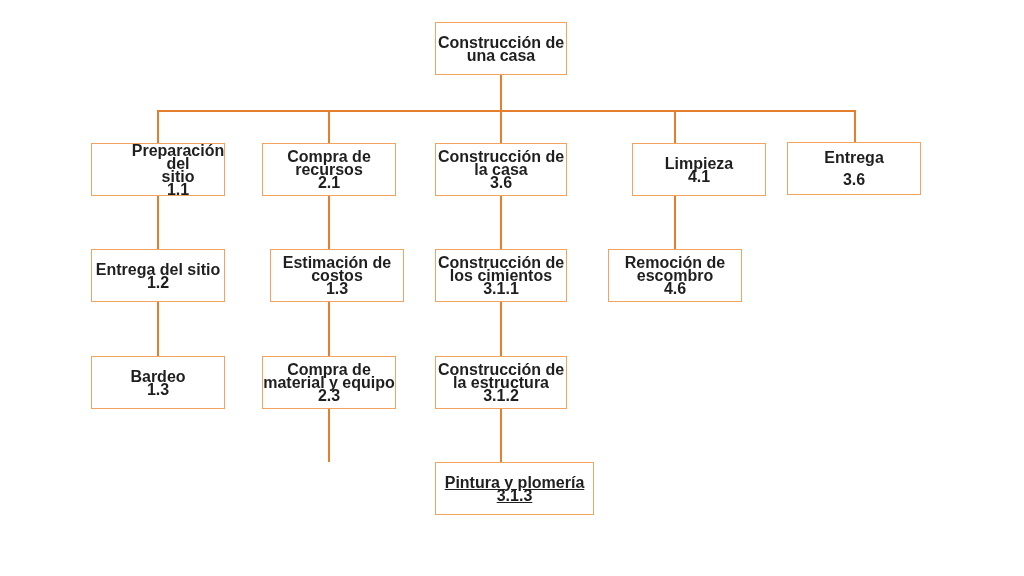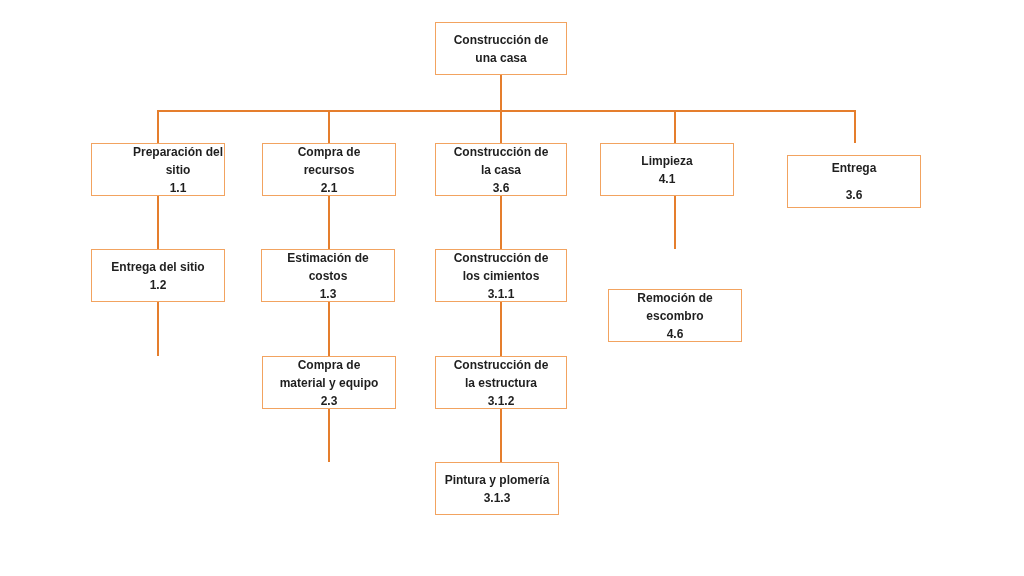--- a/index.html
+++ b/index.html
@@ -17,23 +17,23 @@
     height: 53px;
     box-sizing: border-box;
     border: 1.5px solid #f2a360;
     background: #ffffff;
     display: flex;
     flex-direction: column;
     align-items: center;
     justify-content: center;
     text-align: center;
     color: #1f1f1f;
-    font-size: 12px;
+    font-size: 16px;
     font-weight: bold;
-    line-height: 18px;
+    line-height: 13px;
     z-index: 2;
   }
   .node .label { white-space: pre-line; }
   .vline, .hline { position: absolute; background: #e57e2d; z-index: 1; }
   .vline { width: 2px; }
   .hline { height: 2px; }
 </style>
 </head>
 <body>
 
@@ -73,58 +73,62 @@
   <div class="node" style="left:262px; top:143px;">
     <div class="label">Compra de
 recursos</div>
     <div class="code">2.1</div>
   </div>
   <div class="node" style="left:435px; top:143px; width:132px;">
     <div class="label">Construcción de
 la casa</div>
     <div class="code">3.6</div>
   </div>
-  <div class="node" style="left:600px; top:143px;">
+  <div class="node" style="left:632px; top:143px;">
     <div class="label">Limpieza</div>
     <div class="code">4.1</div>
   </div>
-  <div class="node" style="left:787px; top:155px;gap:9px;">
+  <div class="node" style="left:787px; top:142px;gap:9px;">
     <div class="label">Entrega</div>
     <div class="code">3.6</div>
   </div>
 
   <div class="node" style="left:91px; top:249px;">
     <div class="label">Entrega del sitio</div>
     <div class="code">1.2</div>
   </div>
-  <div class="node" style="left:261px; top:249px;">
+  <div class="node" style="left:270px; top:249px;">
     <div class="label">Estimación de
 costos</div>
     <div class="code">1.3</div>
   </div>
   <div class="node" style="left:435px; top:249px; width:132px;">
     <div class="label">Construcción de
 los cimientos</div>
     <div class="code">3.1.1</div>
   </div>
-  <div class="node" style="left:608px; top:249px;margin-top:40px;">
+  <div class="node" style="left:608px; top:249px;">
     <div class="label">Remoción de
 escombro</div>
     <div class="code">4.6</div>
   </div>
 
+  <div class="node" style="left:91px; top:356px;">
+    <div class="label">Bardeo</div>
+    <div class="code">1.3</div>
+  </div>
   <div class="node" style="left:262px; top:356px;">
     <div class="label">Compra de
 material y equipo</div>
     <div class="code">2.3</div>
   </div>
   <div class="node" style="left:435px; top:356px; width:132px;">
     <div class="label">Construcción de
 la estructura</div>
     <div class="code">3.1.2</div>
   </div>
 
-  <div class="node" style="left:435px; top:462px; width:124px;">
+  <div class="node" style="left:435px; top:462px; width:159px;text-decoration:underline;">
     <div class="label">Pintura y plomería</div>
     <div class="code">3.1.3</div>
   </div>
 
 </div>
 
 </body></html>

